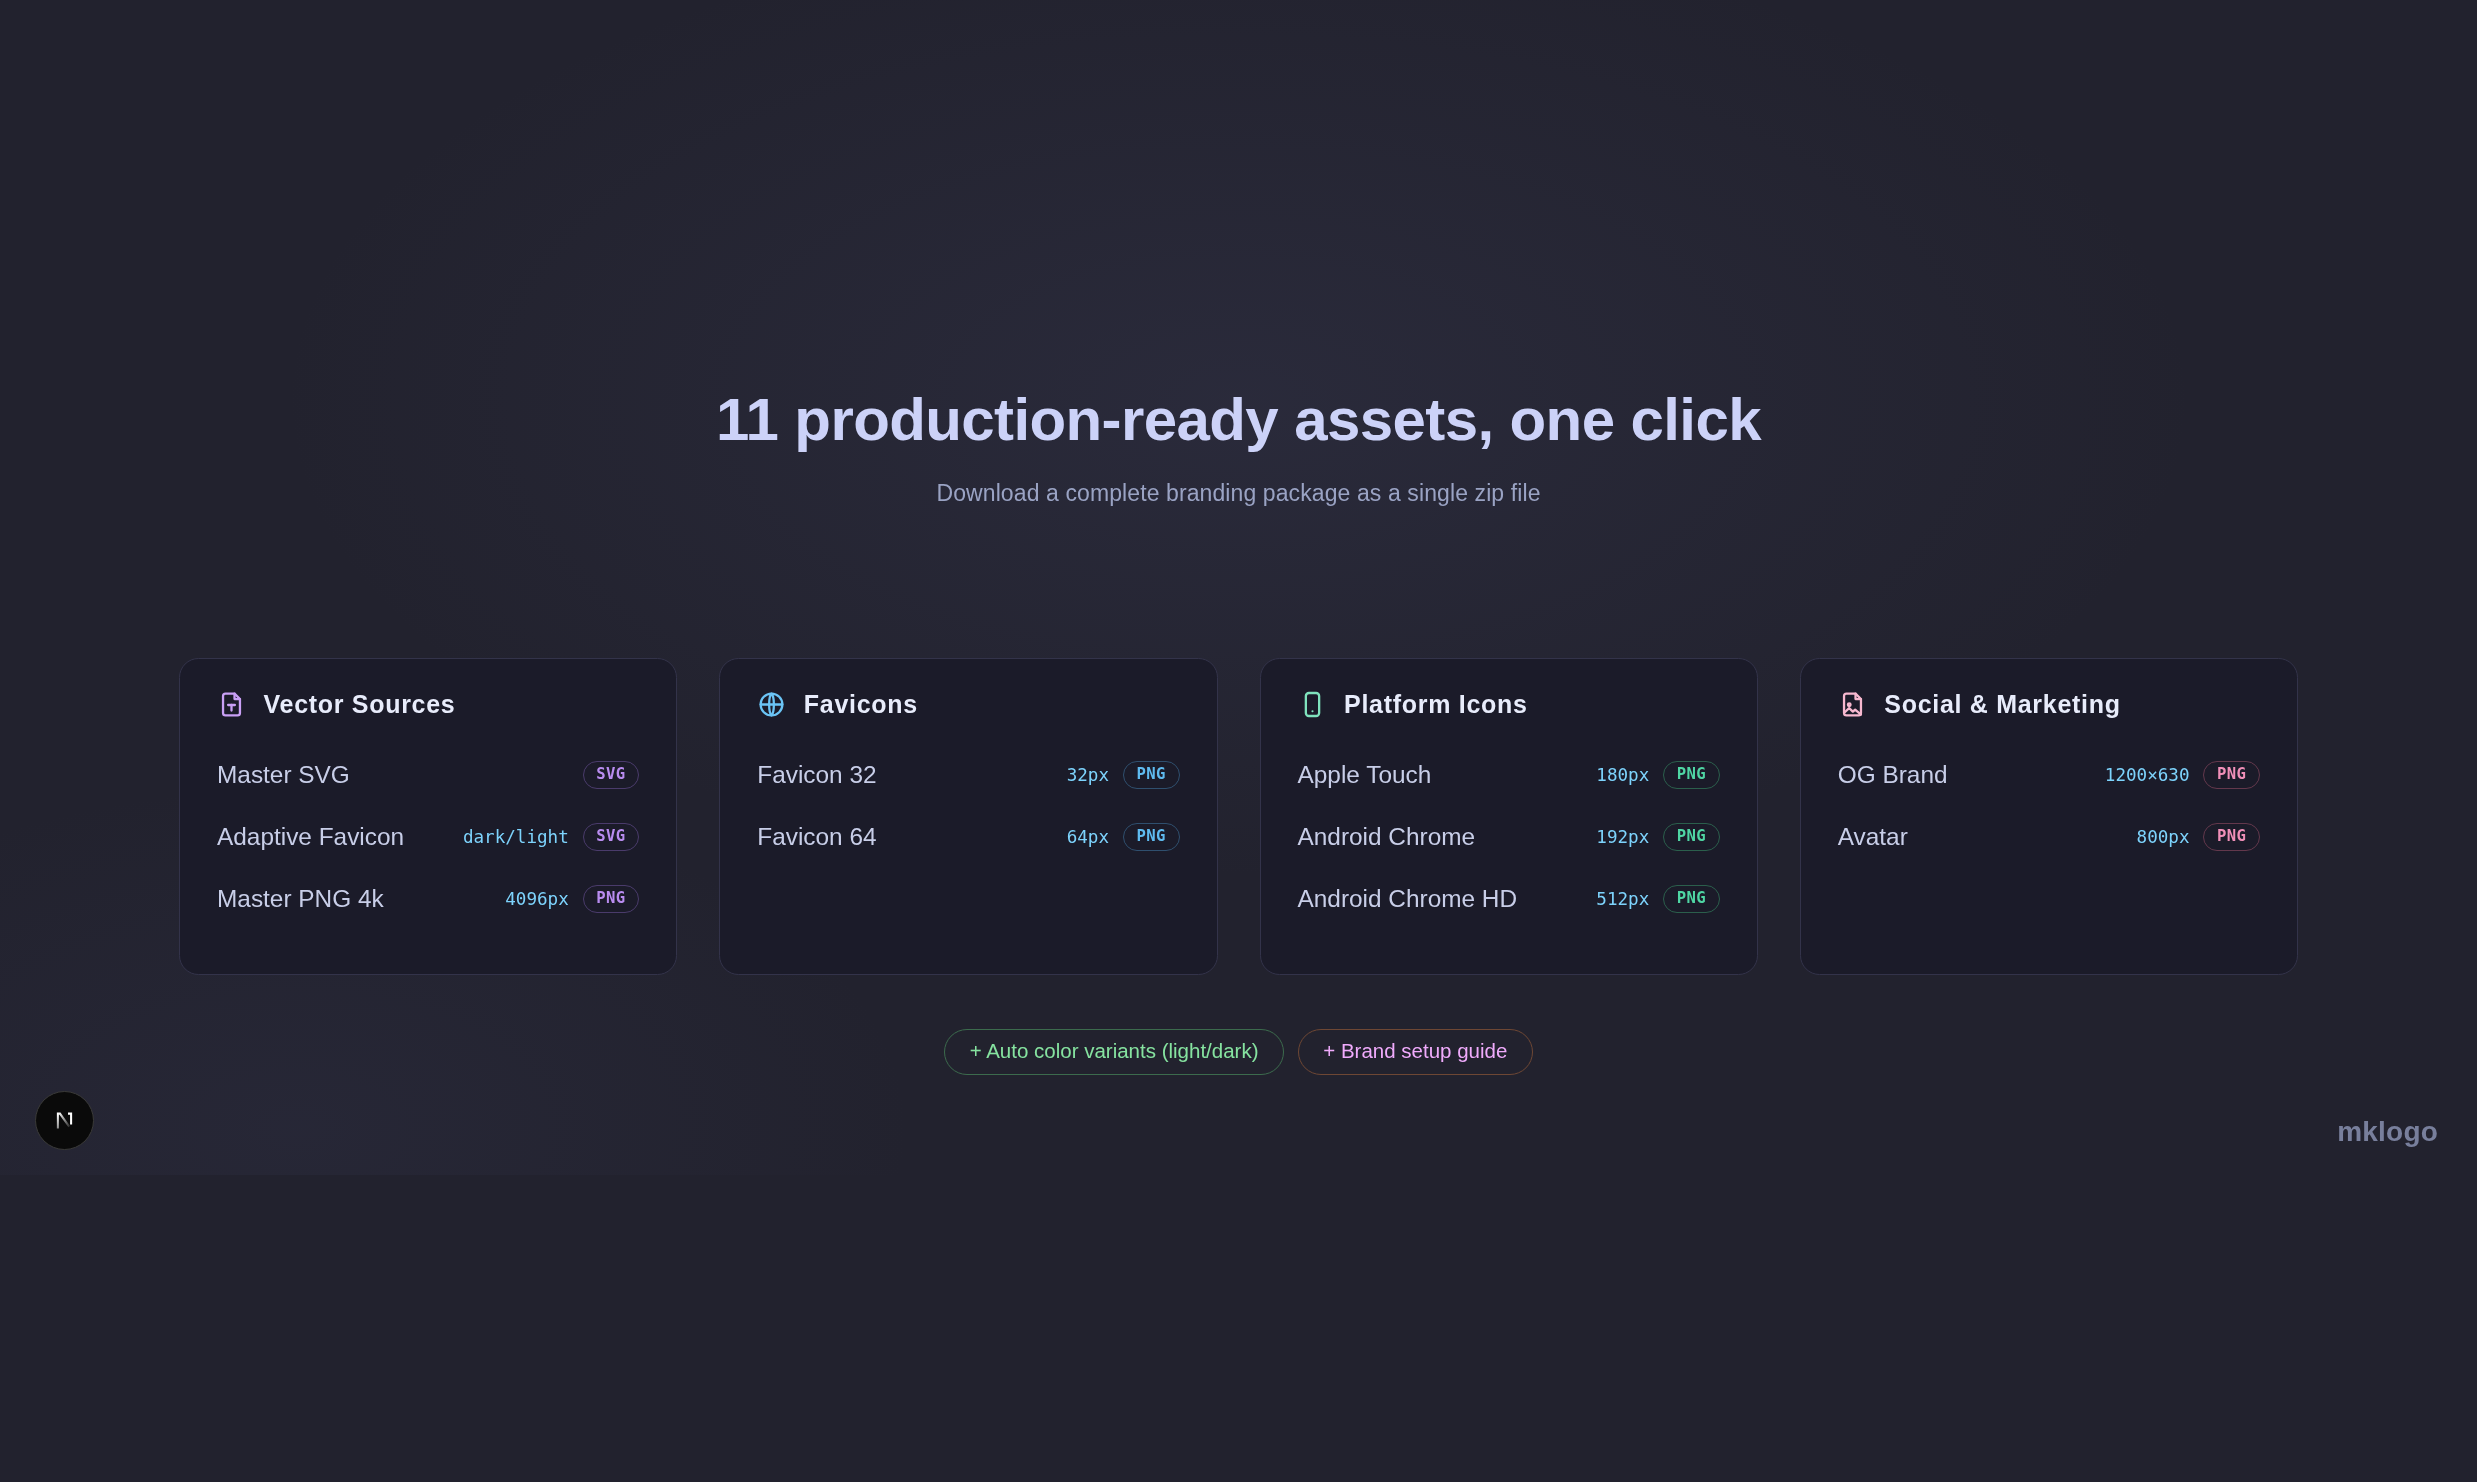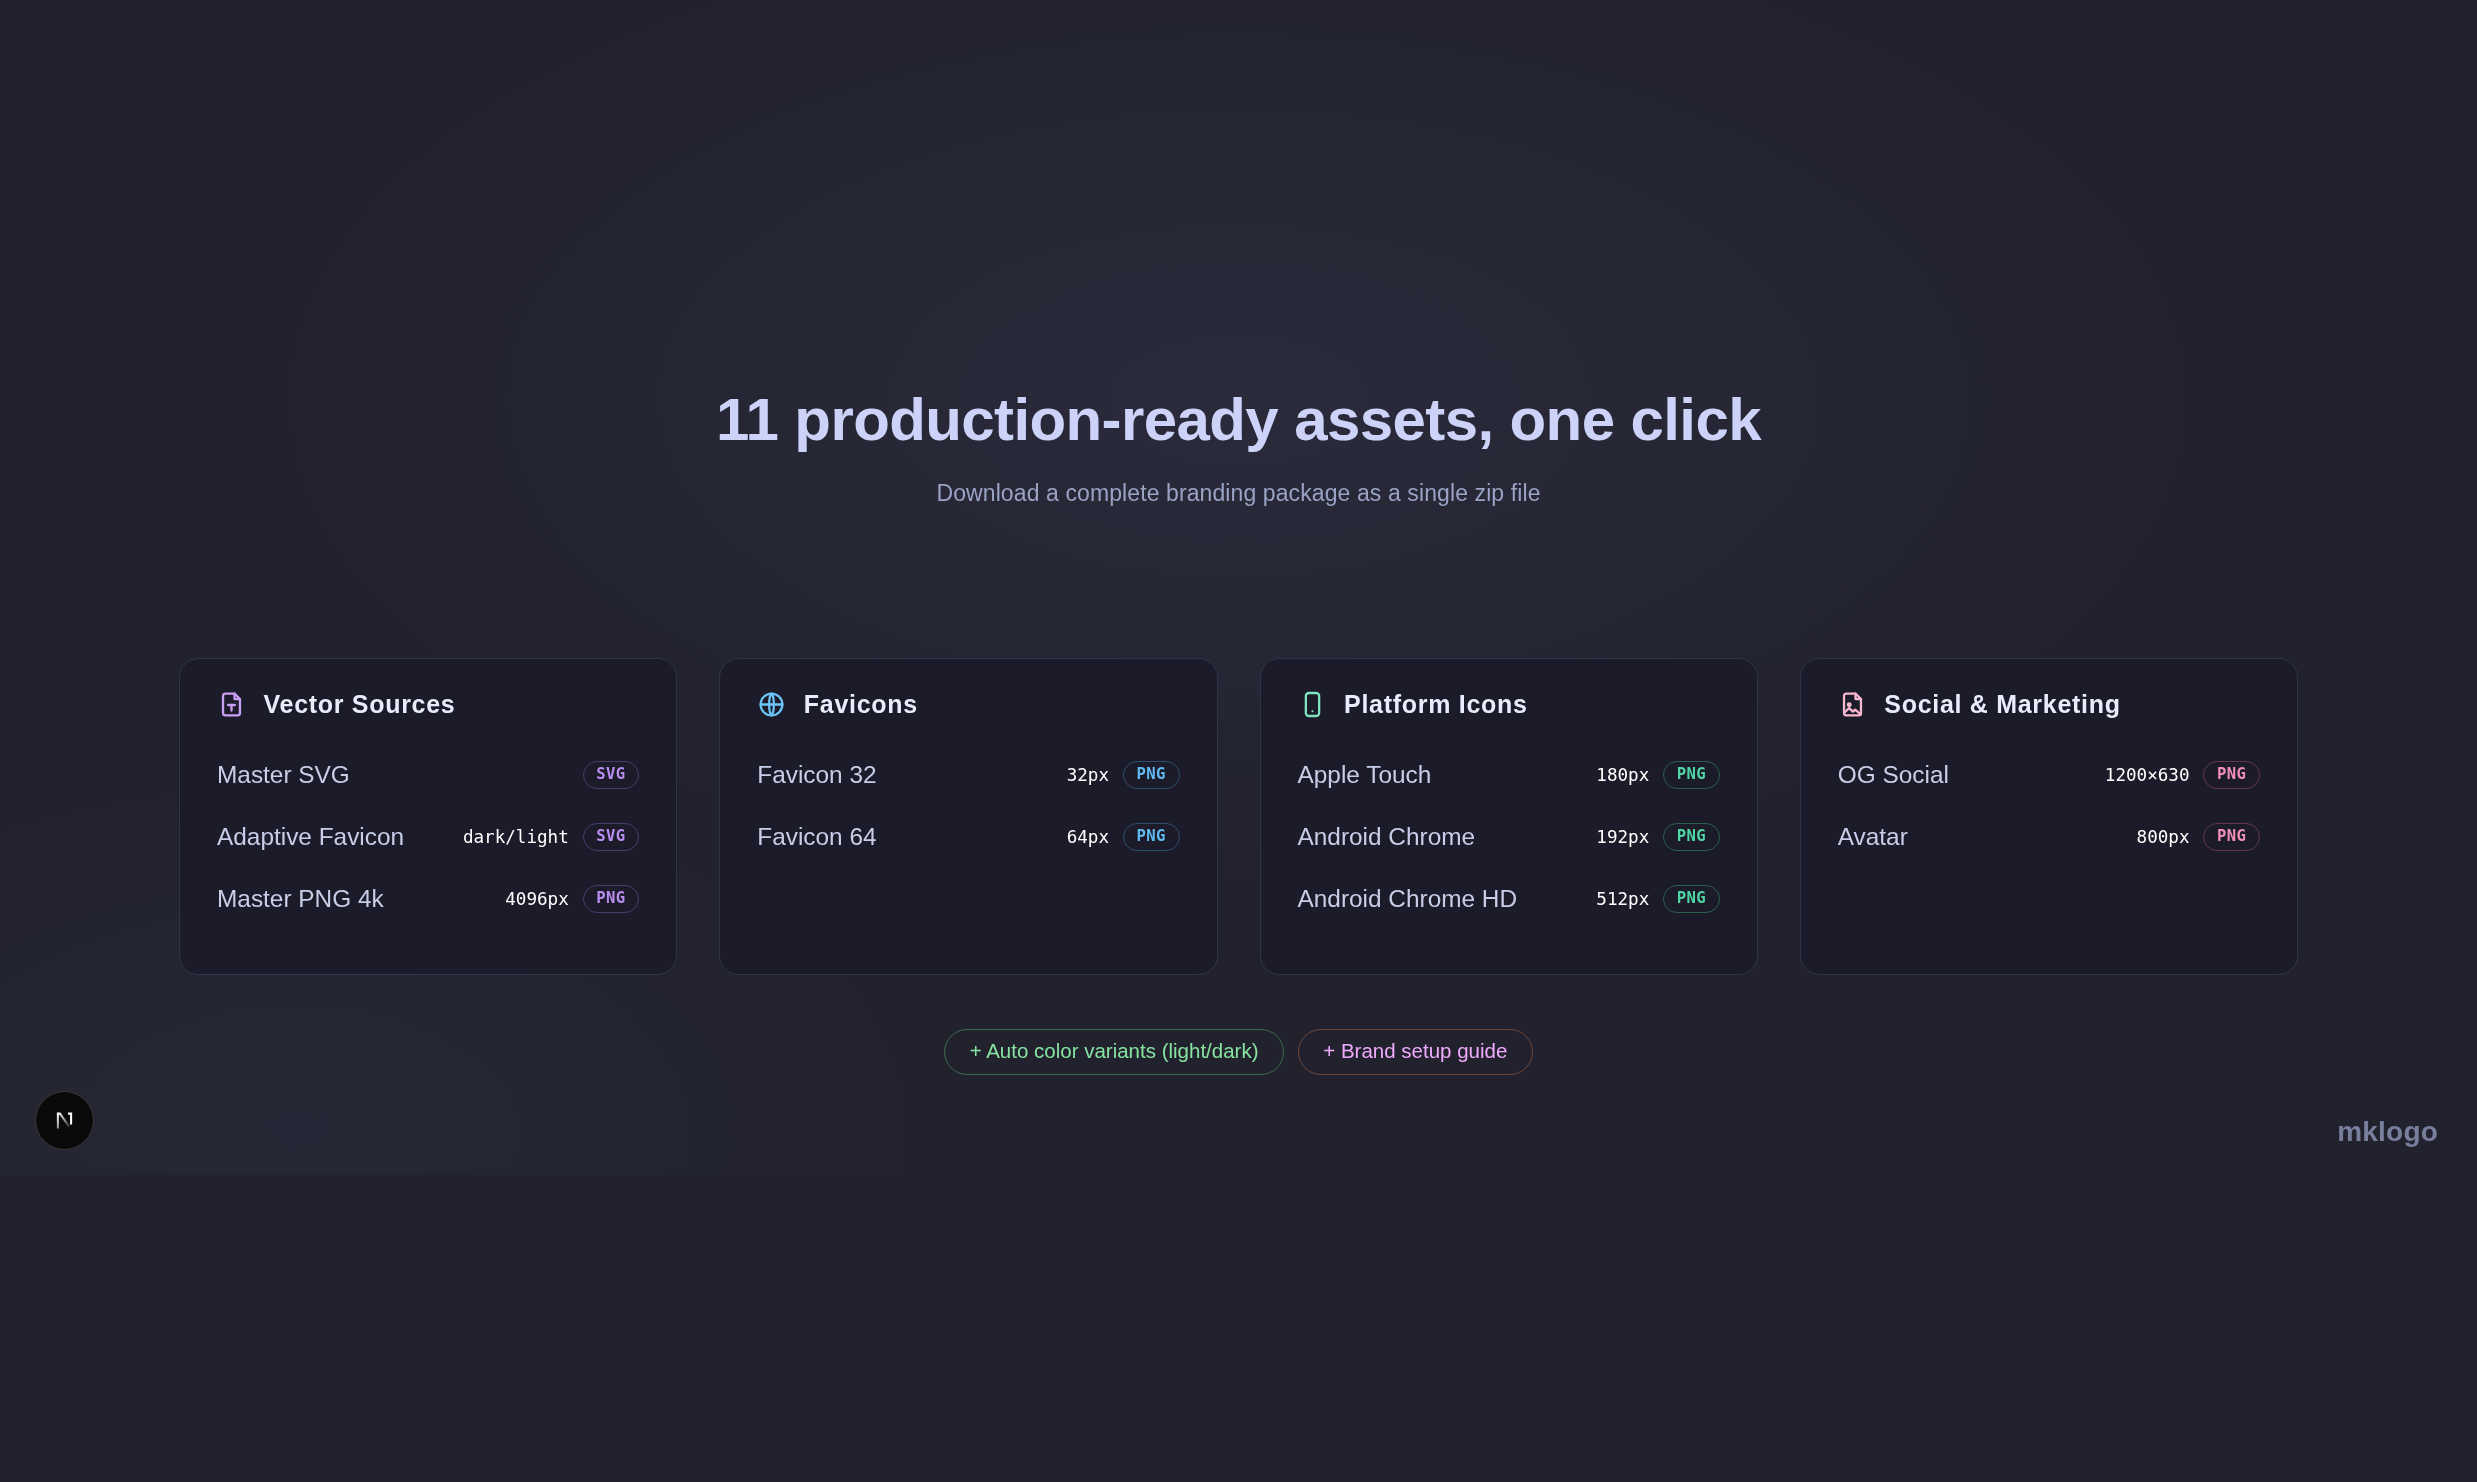--- a/index.html
+++ b/index.html
@@ -114,21 +114,21 @@
     font-weight: 400;
     color: #c8cee8;
     white-space: nowrap;
   }
 
   .row-spacer { flex: 1 1 auto; min-width: 13.7px; }
 
   .row-meta {
     font-family: "DejaVu Sans Mono", "Liberation Mono", monospace;
     font-size: 17.6px;
-    color: #ffffff;
+    color: #7dd3fc;
     white-space: nowrap;
     margin-right: 13.7px;
   }
 
   .badge {
     font-family: "DejaVu Sans Mono", "Liberation Mono", monospace;
     font-size: 15.6px;
     font-weight: 700;
     letter-spacing: 0.4px;
     padding: 4.9px 12.7px 5.9px 12.7px;
@@ -325,21 +325,21 @@
             <path d="M14.5 3H7a2 2 0 0 0-2 2v14a2 2 0 0 0 2 2h10a2 2 0 0 0 2-2V7.5z"></path>
             <path d="M14.5 3v4.5H19"></path>
             <circle cx="9.3" cy="12.2" r="1.1"></circle>
             <path d="M5.6 18.4l3.6-3.4 3.1 2.9 1.9-1.7 4.8 4.1"></path>
           </svg>
         </span>
         <span class="card-title">Social &amp; Marketing</span>
       </div>
       <div class="rows">
         <div class="row">
-          <span class="row-label">OG Social</span>
+          <span class="row-label">OG Brand</span>
           <span class="row-spacer"></span>
           <span class="row-meta">1200×630</span>
           <span class="badge png-pink">
               <span>PNG</span>
             </span>
         </div>
         <div class="row">
           <span class="row-label">Avatar</span>
           <span class="row-spacer"></span>
           <span class="row-meta">800px</span>

